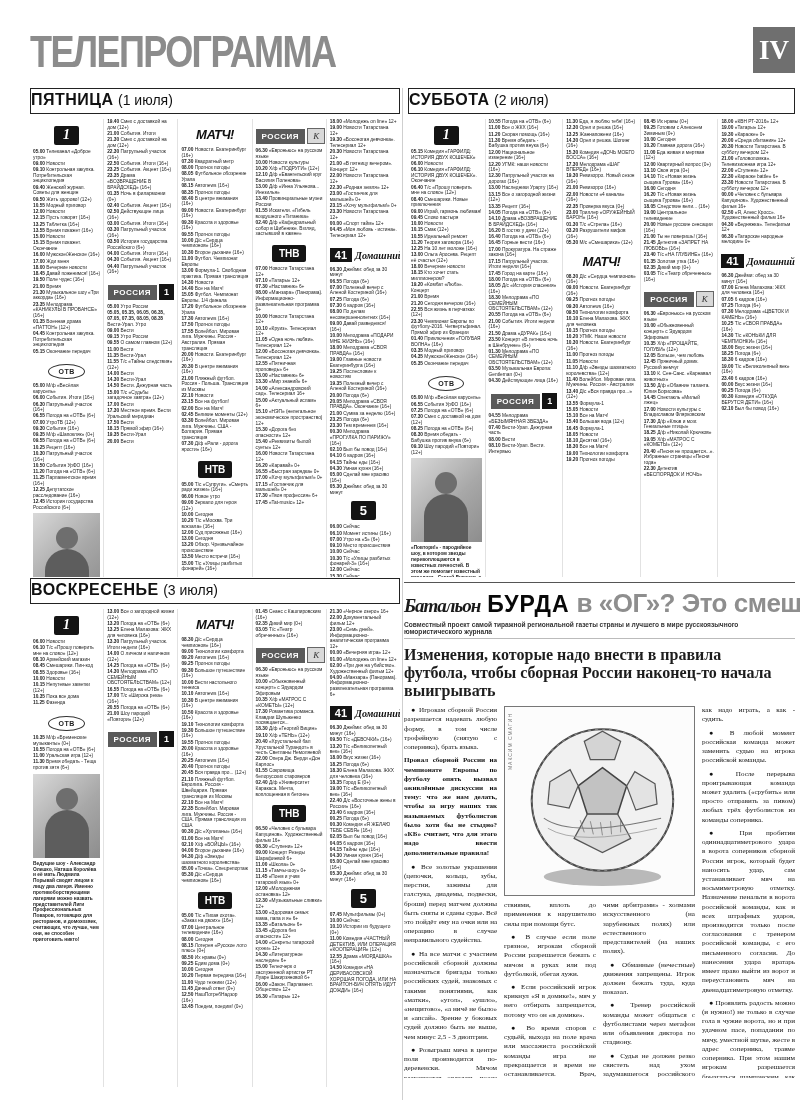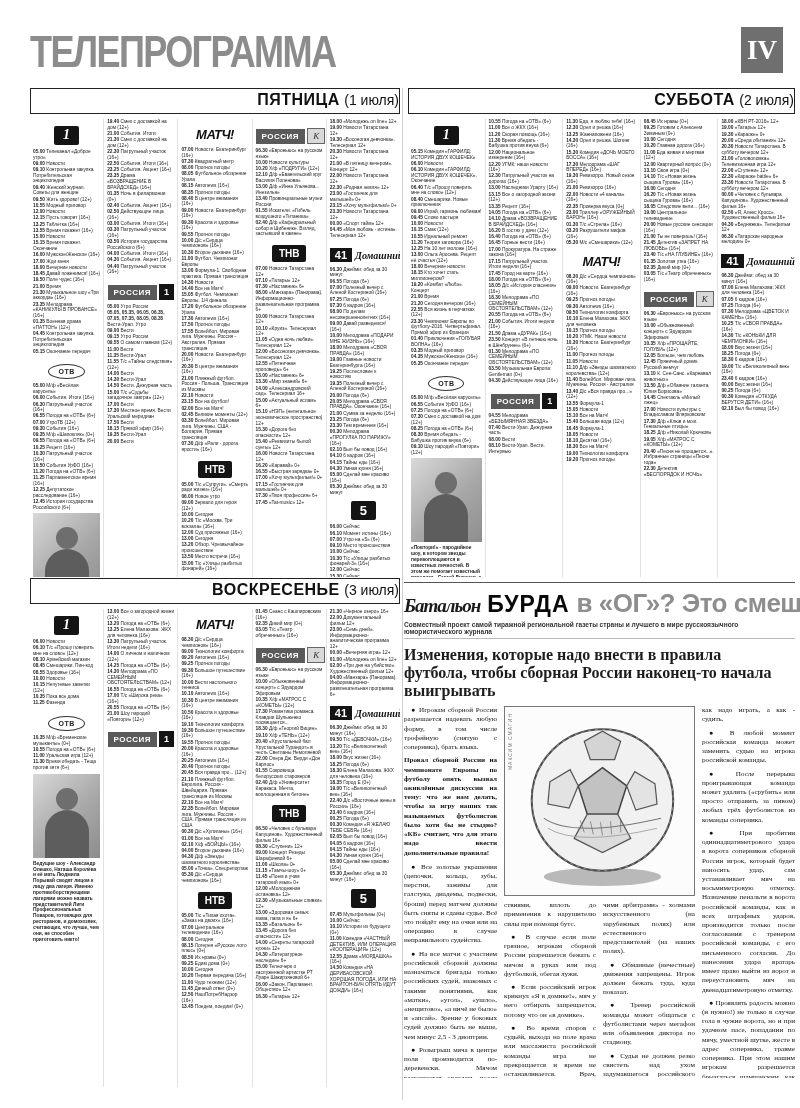--- a/index.html
+++ b/index.html
@@ -2,31 +2,31 @@
 <html><head>
 <meta charset="utf-8">
 <style>
   html,body{margin:0;padding:0}
   body{width:800px;height:1108px;position:relative;background:#fff;color:#111;
        font-family:"Liberation Sans",sans-serif;overflow:hidden}
   
   .masthead{position:absolute;left:30px;top:24px;width:765px;height:56px}
   .mast-title{font-size:44px;font-weight:bold;color:#8c8c8c;letter-spacing:-2px;
               transform:scaleX(.82);transform-origin:left;line-height:56px;white-space:nowrap}
-  .mast-right{position:absolute;right:12px;top:3px;display:flex;gap:10px;align-items:flex-start}
+  .mast-right{position:absolute;right:0;top:3px;display:flex;gap:10px;align-items:flex-start}
   .roman-box{width:42px;height:46px;background:#6f6f6f;color:#fff;
              font-family:"Liberation Serif",serif;font-size:27px;font-weight:bold;
              display:flex;align-items:center;justify-content:center}
   .paper-block{font-family:"Liberation Serif",serif;text-align:left;padding-top:2px}
   .paper-name{font-weight:bold;font-size:14px;letter-spacing:.5px}
   .paper-url{font-size:9px;font-weight:bold;text-decoration:underline;margin-top:2px}
   .paper-date{font-size:8px;margin-top:3px}
   
   .day{position:absolute}
-  .day-head{border:1.5px solid #222;text-align:right;padding:2px 0 4px;background:#fff}
+  .day-head{border:1.5px solid #222;text-align:left;padding:2px 0 4px;background:#fff}
   .day-title{font-size:16px;font-weight:bold;letter-spacing:.5px}
   .day-date{font-size:14px;font-weight:normal}
   .cols{display:flex;margin-top:5px}
   .col{flex:1;padding:0 3px;overflow:hidden}
   .col + .col{border-left:1px solid #e2e2e2}
   .li{font-size:4.8px;line-height:1.18;margin-bottom:.6px;text-align:left;color:#1c1c1c}
   .li b{font-weight:bold}
   .logo-row{text-align:center;margin:6px 0 4px}
   .lg-perviy{display:inline-block;background:#141414;color:#fff;font-family:"Liberation Serif",serif;
              font-style:italic;font-weight:bold;font-size:14px;padding:1px 9px 2px;border-radius:2px}

